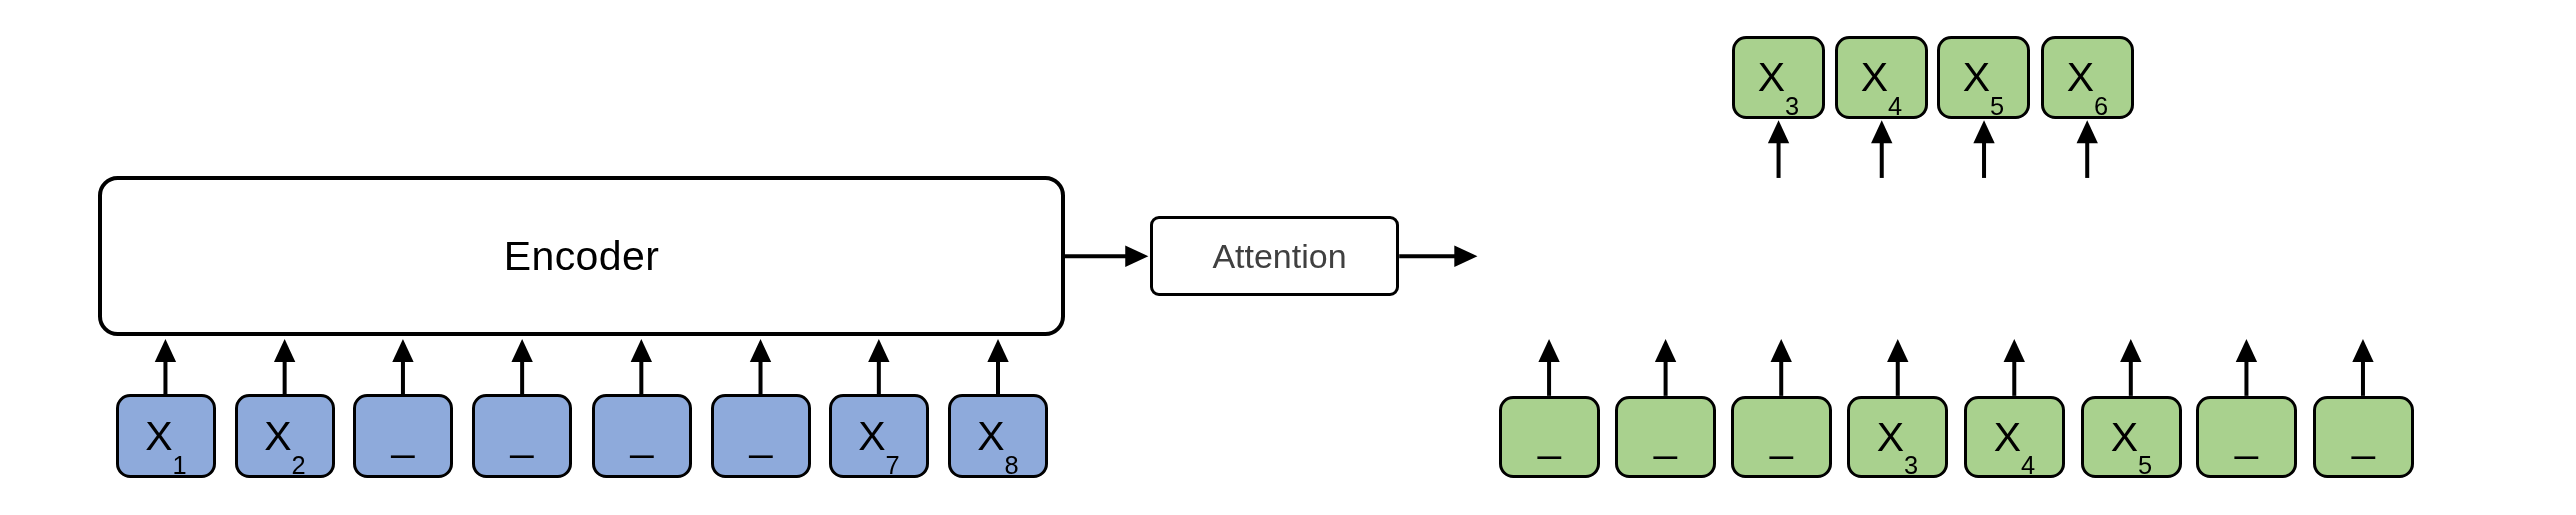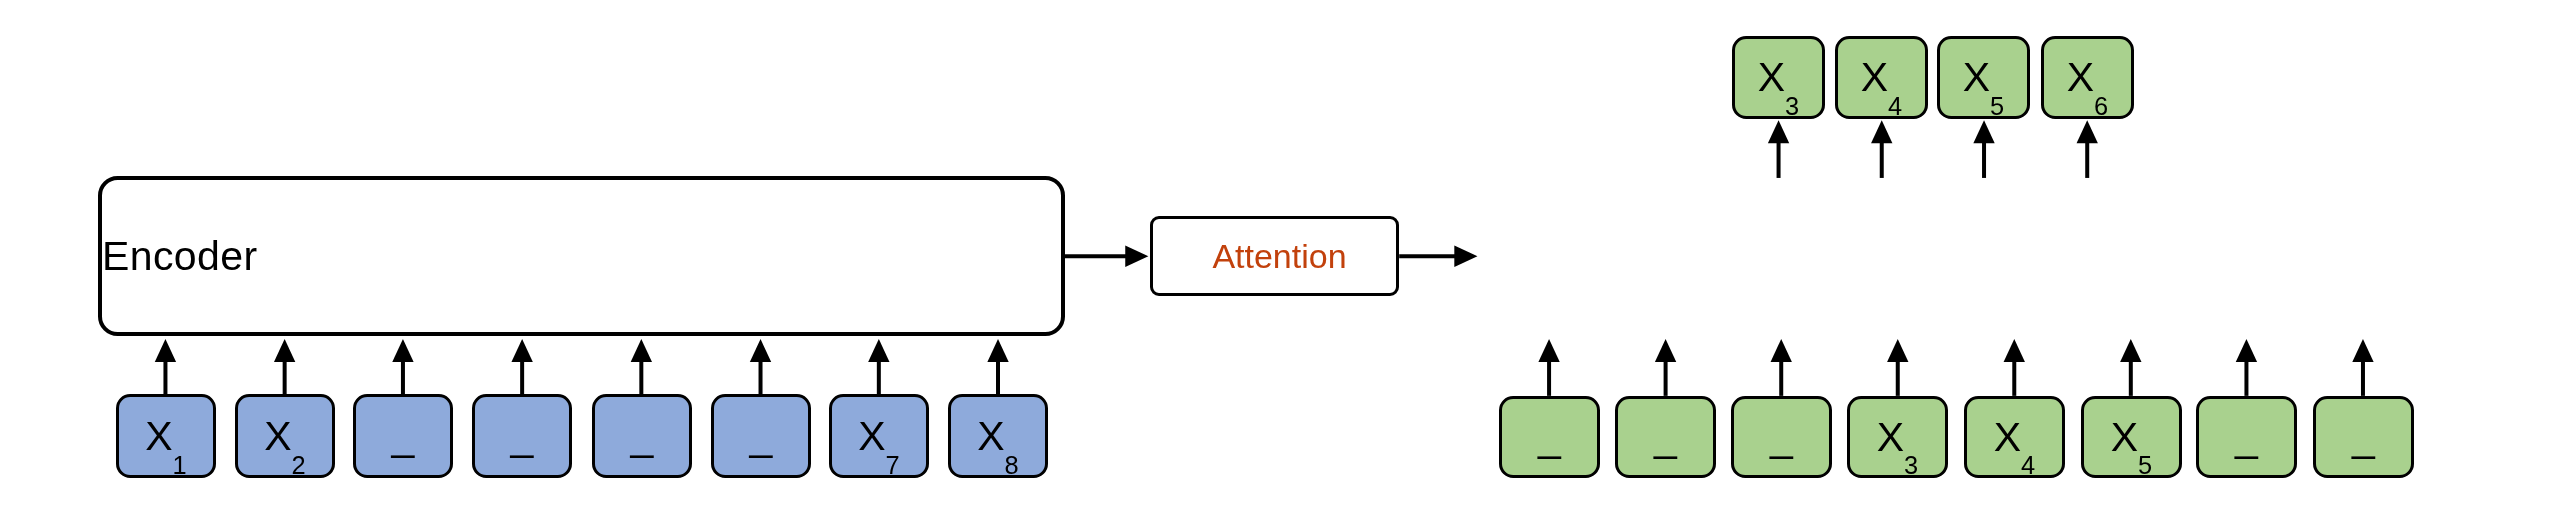--- a/index.html
+++ b/index.html
@@ -23,40 +23,40 @@
     pointer-events: none;
   }
   .bigbox {
     position: absolute;
     box-sizing: border-box;
     background: #ffffff;
     border: 4.4px solid #000000;
     border-radius: 19.6px;
     display: flex;
     align-items: center;
-    justify-content: flex-start;
+    justify-content: center;
   }
   .bigbox .biglabel {
     font-size: 41px;
     color: #000000;
     letter-spacing: 0.4px;
   }
   .attn {
     position: absolute;
     box-sizing: border-box;
     background: #ffffff;
     border: 3.6px solid #000000;
     border-radius: 9px;
     display: flex;
     align-items: center;
     justify-content: center;
   }
   .attn .attnlabel {
     font-size: 34px;
-    color: #c2410c;
+    color: #404040;
     margin-left: 10px;
   }
   .token {
     position: absolute;
     box-sizing: border-box;
     border: 3.6px solid #000000;
     border-radius: 14.2px;
     display: flex;
     align-items: center;
     justify-content: center;

